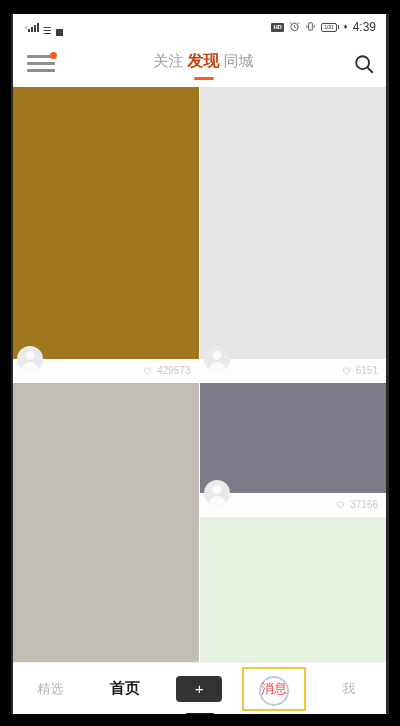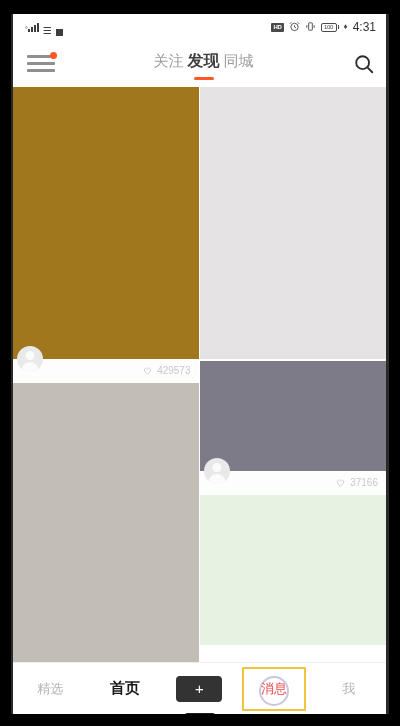--- a/index.html
+++ b/index.html
@@ -95,21 +95,21 @@
     flex:1;
     display:flex; align-items:center; justify-content:center; 
     margin-left:4px;
   }
   .tab {
     position:relative;
     font-size:15px; color:#9c9c9c;
     padding:3px 2px 8px;
     cursor:pointer; white-space:nowrap;
   }
-  .tab.active { color:#404040; font-weight:bold; font-size:16px; }
+  .tab.active { color:#c2410c; font-weight:bold; font-size:16px; }
   .tab-underline {
     position:absolute; left:50%; transform:translateX(-50%);
     bottom:0; width:20px; height:3px; background:#ff5722; border-radius:2px;
   }
   #search-btn {
     width:44px; display:flex; align-items:center; justify-content:center;
     cursor:pointer;
   }
 
   
@@ -242,21 +242,21 @@
             <path d="M20 9v6"></path>
         </svg>
       </span>
       <span class="batt">
         <span class="batt-body">
             <span class="batt-num">100</span>
           </span>
         <span class="batt-tip"></span>
       </span>
       <span class="bolt">♦</span>
-      <span class="clock">4:31</span>
+      <span class="clock">4:39</span>
     </div>
   </div>
 
   <div id="topnav">
     <div id="hamburger">
       <span></span>
         <span></span>
         <span></span>
       <div id="ham-dot"></div>
     </div>
@@ -301,20 +301,29 @@
         <div class="card">
           <div class="card-img" style="height:282px;background:#C2BDB7;"></div>
         </div>
 
       </div>
 
       <div class="col right">
 
         <div class="card">
           <div class="card-img" style="height:272px;background:#E5E3E3;"></div>
+          <div class="card-meta">
+            <div class="avatar"></div>
+            <div class="likes">
+              <svg class="heart" viewBox="0 0 24 24" fill="none" stroke="#cfcfcf" stroke-width="2">
+                <path d="M12 20s-7-4.6-7-9.2A4 4 0 0 1 12 8a4 4 0 0 1 7 2.8C19 15.4 12 20 12 20z"></path>
+              </svg>
+              <span>6151</span>
+            </div>
+          </div>
         </div>
 
         <div class="card">
           <div class="card-img" style="height:110px;background:#7C7B87;"></div>
           <div class="card-meta">
             <div class="avatar"></div>
             <div class="likes">
               <svg class="heart" viewBox="0 0 24 24" fill="none" stroke="#cfcfcf" stroke-width="2">
                 <path d="M12 20s-7-4.6-7-9.2A4 4 0 0 1 12 8a4 4 0 0 1 7 2.8C19 15.4 12 20 12 20z"></path>
               </svg>

